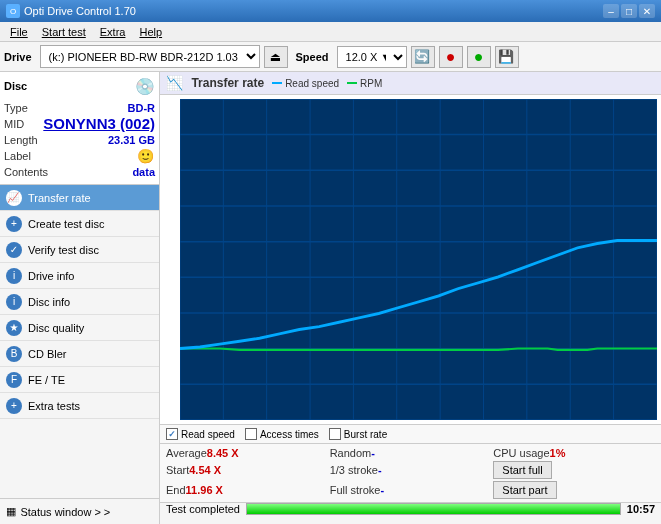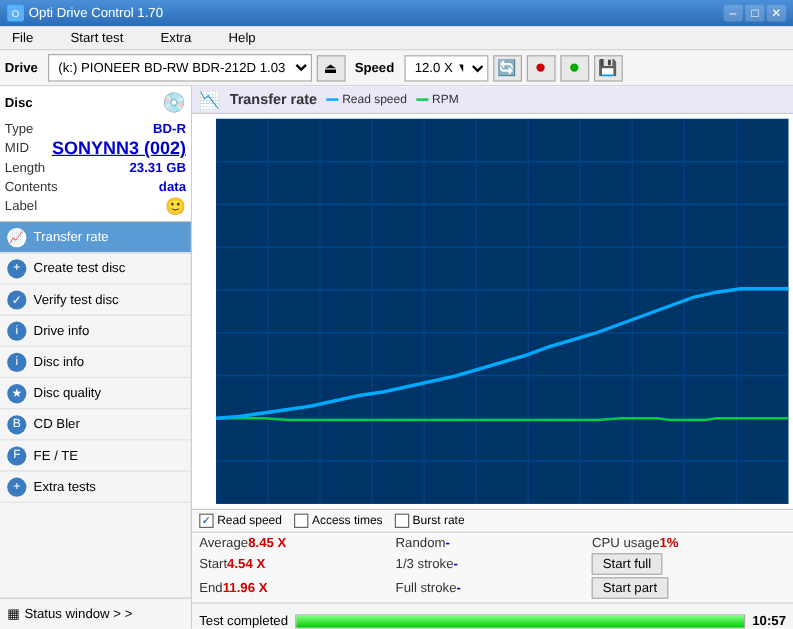--- a/index.html
+++ b/index.html
@@ -22,21 +22,22 @@
     .title-btn { width: 16px; height: 14px; background: rgba(255,255,255,0.2); border: none; color: white; font-size: 10px; cursor: pointer; display: flex; align-items: center; justify-content: center; border-radius: 2px; }
 
     
     .menu-bar {
       background: #f0f0f0;
       border-bottom: 1px solid #ccc;
       display: flex;
       align-items: center;
       height: 20px;
       padding: 0 4px;
-      gap: 19px;
+      gap: 2px;
+      text-decoration: underline;
     }
     .menu-item {
       padding: 2px 6px;
       cursor: pointer;
       font-size: 11px;
       color: #000;
       border-radius: 2px;
     }
 
     
@@ -250,21 +251,21 @@
       font-size: 11px;
       white-space: nowrap;
     }
 
     
     .status-bar {
       border-top: 1px solid #ccc;
       background: #f5f5f5;
       height: 22px;
       display: flex;
-      align-items: flex-end;
+      align-items: flex-start;
       padding: 0 6px;
       gap: 6px;
       font-size: 11px;
     }
     .progress-bar-container {
       flex: 1;
       height: 12px;
       background: white;
       border: 1px solid #aaa;
     }
@@ -331,26 +332,26 @@
       </div>
       <div class="disc-row">
         <span class="disc-row-label">MID</span>
         <span class="disc-row-value" style="font-size:15px;text-decoration:underline;">SONYNN3 (002)</span>
       </div>
       <div class="disc-row">
         <span class="disc-row-label">Length</span>
         <span class="disc-row-value">23.31 GB</span>
       </div>
       <div class="disc-row">
+        <span class="disc-row-label">Label</span>
+        <span class="label-smiley">🙂</span>
+      </div>
+      <div class="disc-row">
         <span class="disc-row-label">Contents</span>
         <span class="disc-row-value data">data</span>
-      </div>
-      <div class="disc-row">
-        <span class="disc-row-label">Label</span>
-        <span class="label-smiley">🙂</span>
       </div>
     </div>
 
     <div class="nav-item active">
       <div class="nav-icon active-icon">📈</div>
       <span>Transfer rate</span>
     </div>
     <div class="nav-item">
       <div class="nav-icon blue">+</div>
       <span>Create test disc</span>

